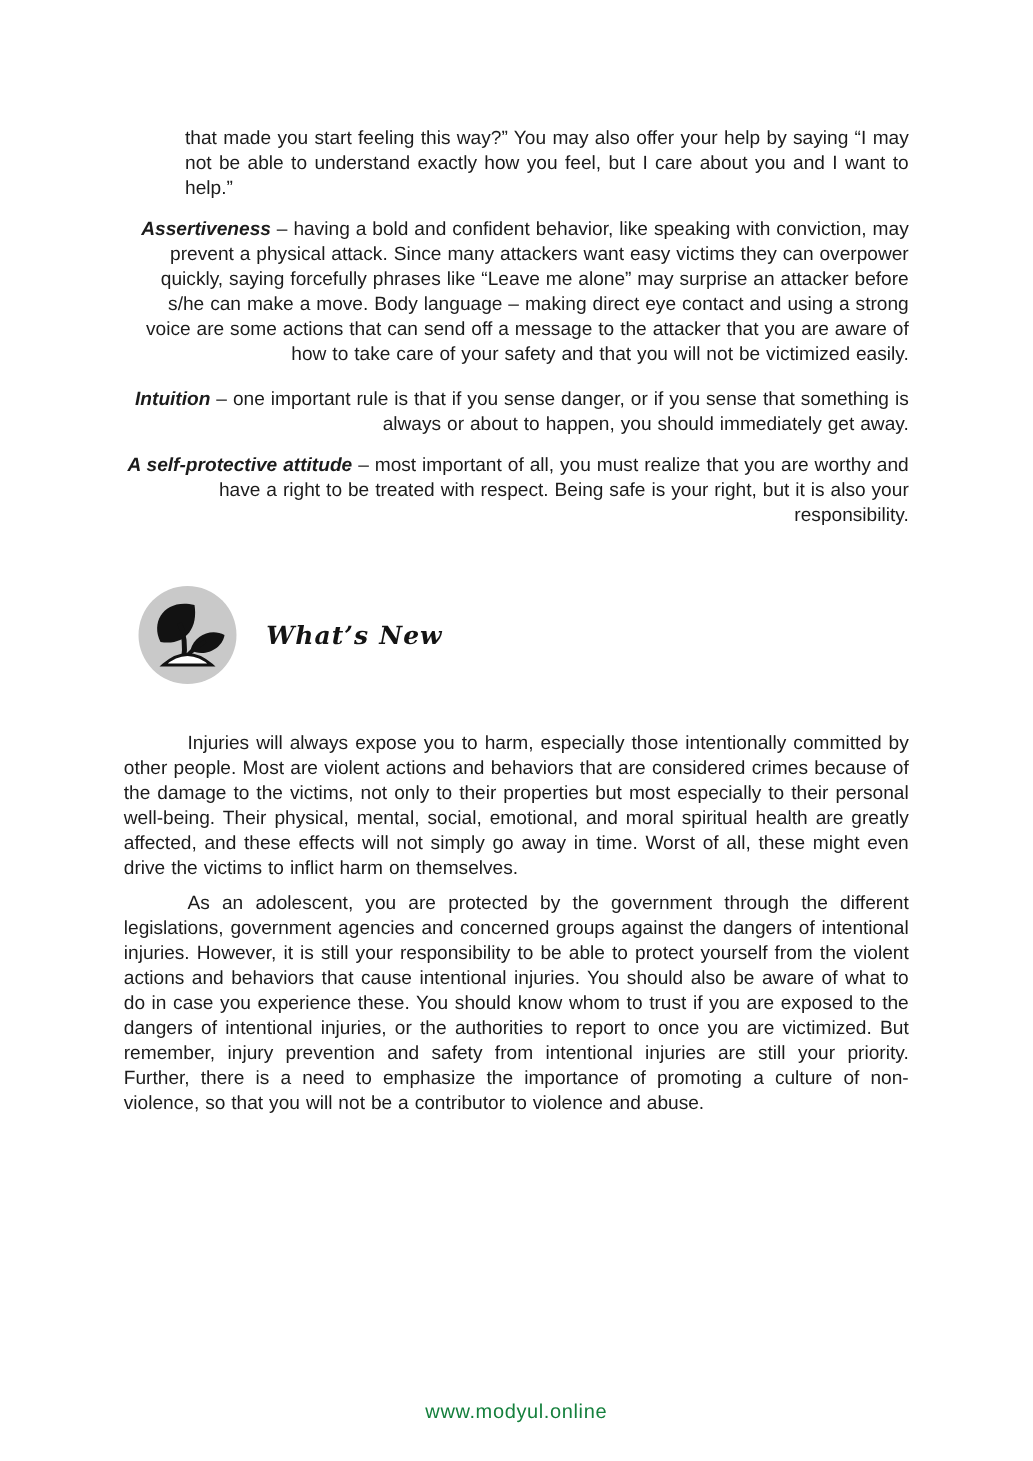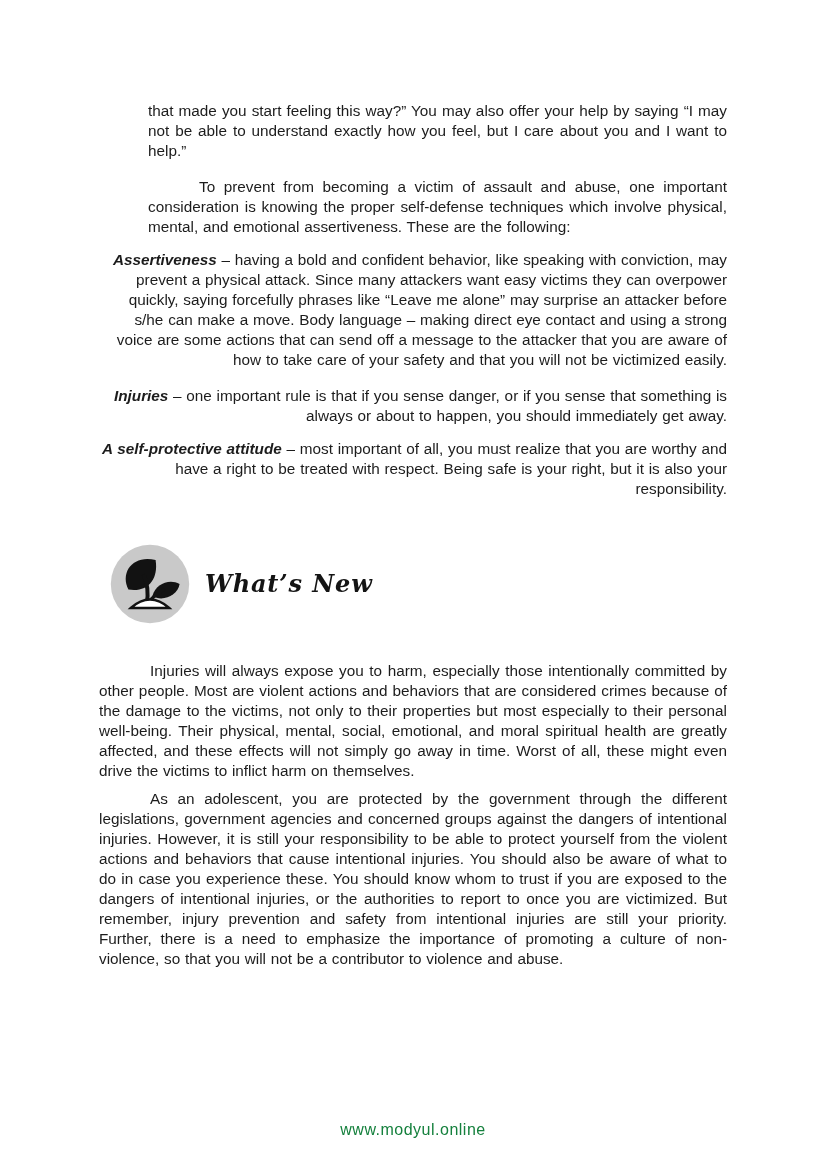--- a/index.html
+++ b/index.html
@@ -44,23 +44,23 @@
   }
   .icon-circle {
     width: 80px;
     height: 80px;
     flex: 0 0 80px;
   }
   .section-title {
     font-family: "DejaVu Serif", serif;
     font-style: italic;
     font-weight: bold;
-    font-size: 24px;
+    font-size: 20px;
     letter-spacing: 0.8px;
-    margin: 0;
+    margin: 8px;
     color: #141414;
   }
   .body-para-1 { margin-top: 37px; }
   .body-para-2 { margin-top: 8px; }
   .watermark {
     position: absolute;
     left: 0;
     right: 0;
     top: 1121px;
     text-align: center;
@@ -70,26 +70,25 @@
   }
 </style>
 </head>
 <body>
 
 <div class="page">
   <div class="content">
 
     <p class="indent-block justify">that made you start feeling this way?” You may also offer your help by saying “I may not be able to understand exactly how you feel, but I care about you and I want to help.”</p>
 
-    <p class="indent-block justify first-indent mt-16">To prevent from becoming a victim of assault and abuse, one important consideration is knowing the proper self-defense techniques which involve physical, mental, and emotional assertiveness. These are the following:</p>
 
 
     <p class="term left mt-13"><b><i>Assertiveness</i></b><span> – having a bold and confident behavior, like speaking with conviction, may prevent a physical attack. Since many attackers want easy victims they can overpower quickly, saying forcefully phrases like “Leave me alone” may surprise an attacker before s/he can make a move. Body language – making direct eye contact and using a strong voice are some actions that can send off a message to the attacker that you are aware of how to take care of your safety and that you will not be victimized easily.</span></p>
 
-    <p class="term left mt-16"><b><i>Injuries</i></b><span> – one important rule is that if you sense danger, or if you sense that something is always or about to happen, you should immediately get away.</span></p>
+    <p class="term left mt-16"><b><i>Intuition</i></b><span> – one important rule is that if you sense danger, or if you sense that something is always or about to happen, you should immediately get away.</span></p>
 
     <p class="term left mt-13"><b><i>A self-protective attitude</i></b><span> – most important of all, you must realize that you are worthy and have a right to be treated with respect. Being safe is your right, but it is also your responsibility.</span></p>
 
     <div class="section-head">
       <span class="icon-circle">
         <svg viewBox="0 0 100 100" width="80" height="80" aria-hidden="true">
           <circle cx="50" cy="50" r="49" fill="#c9c9c9"></circle>
           <path d="M23 57 C12 35 29 13 57 20 C61 45 46 61 23 57 Z" fill="#121212"></path>
           <path d="M42 38 C48 52 48 63 46 75" stroke="#121212" stroke-width="5" fill="none"></path>
           <path d="M53 65 C57 50 74 43 87 50 C85 64 66 73 53 65 Z" fill="#121212"></path>

